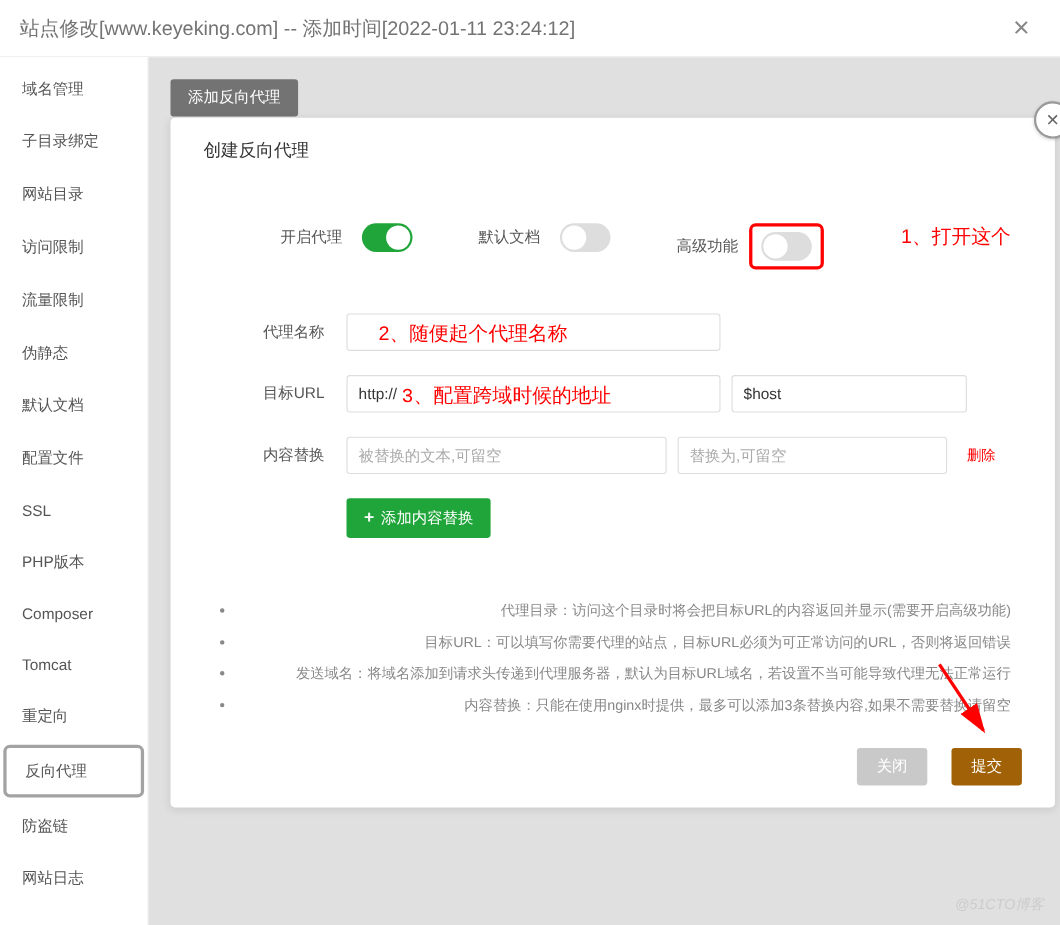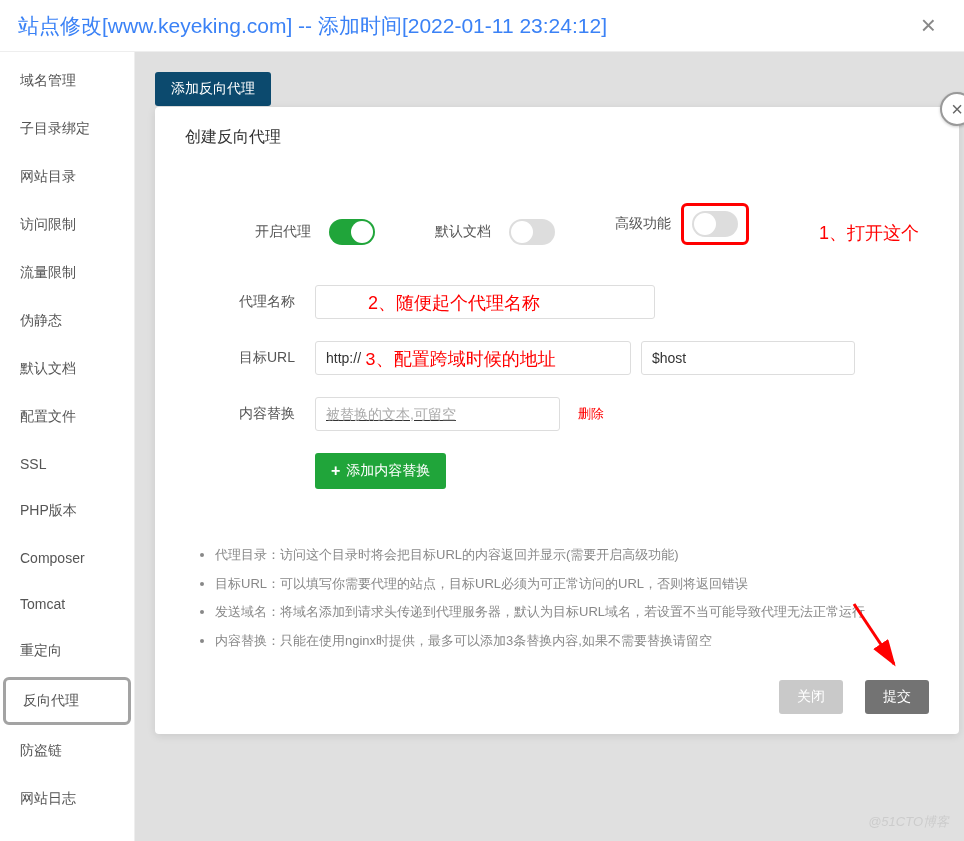--- a/index.html
+++ b/index.html
@@ -1,41 +1,41 @@
 <!DOCTYPE html>
 <html><head>
   <meta charset="utf-8">
   <style>
     * { box-sizing: border-box; margin: 0; padding: 0; }
     body { font-family: "Microsoft YaHei", Arial, sans-serif; font-size: 14px; color: #333; background: #fff; width: 964px; height: 841px; overflow: hidden; position: relative; }
     
     .header { display: flex; align-items: center; justify-content: space-between; padding: 10px 18px; border-bottom: 1px solid #eee; background: #fff; }
-    .header-title { font-size: 21px; color: #3b82f6; }
+    .header-title { font-size: 18px; color: #737373; }
     .close-x { font-size: 26px; color: #888; cursor: pointer; padding: 0 10px; font-weight: 300; }
     
     .main-area { display: flex; height: calc(100% - 45px); }
     
     .sidebar { width: 135px; background: #fff; border-right: 1px solid #eee; overflow-y: auto; padding-top: 5px; }
     .sidebar-item { padding: 15px 20px; font-size: 14px; color: #555; cursor: pointer; }
     .sidebar-item.highlighted { border: 3px solid #a3a3a3; border-radius: 6px; margin: 2px 3px; padding: 12px 17px; }
     
     .content-backdrop { flex: 1; background: #e0e0e0; padding: 20px; position: relative; overflow: hidden; }
     
-    .add-proxy-btn { background: #0c4a6e; color: #fff; padding: 8px 16px; border: none; border-radius: 3px; cursor: pointer; font-size: 14px; }
+    .add-proxy-btn { background: #737373; color: #fff; padding: 8px 16px; border: none; border-radius: 3px; cursor: pointer; font-size: 14px; }
     
     .modal { position: absolute; top: 55px; left: 20px; right: 5px; background: #fff; border-radius: 4px; box-shadow: 0 2px 8px rgba(0,0,0,0.1); padding-bottom: 20px; }
     .modal-title { padding: 20px 30px 15px 30px; font-size: 16px; color: #333; }
     .modal-body { padding: 40px 40px 10px 40px; }
     
     .modal-close-circle { position: absolute; top: -15px; right: -15px; width: 34px; height: 34px; background: #fff; border: 2px solid #999; border-radius: 50%; display: flex; align-items: center; justify-content: center; font-size: 20px; color: #666; cursor: pointer; box-shadow: 0 1px 3px rgba(0,0,0,0.2); }
     
     .form-row { display: flex; align-items: center; margin-bottom: 22px; }
     .form-label { width: 100px; text-align: right; margin-right: 20px; color: #555; font-size: 14px; }
     
-    .toggle-row { display: flex; align-items: flex-end; gap: 60px; margin-bottom: 40px; padding-left: 60px; }
+    .toggle-row { display: flex; align-items: flex-start; gap: 60px; margin-bottom: 40px; padding-left: 60px; }
     .toggle-group { display: flex; align-items: center; gap: 18px; }
     .toggle-label { color: #555; font-size: 14px; }
     
     .toggle { width: 46px; height: 26px; border-radius: 13px; position: relative; cursor: pointer; }
     .toggle.on { background: #20a53a; }
     .toggle.off { background: #ddd; }
     .toggle-knob { position: absolute; width: 22px; height: 22px; background: #fff; border-radius: 50%; top: 2px; }
     .toggle.on .toggle-knob { right: 2px; }
     .toggle.off .toggle-knob { left: 2px; }
     
@@ -45,25 +45,25 @@
     .text-input::placeholder { color: #aaa; }
     
     .annotation { color: #ff0000; font-size: 18px; margin-left: 20px; white-space: nowrap; }
     .annotation-inline { color: #ff0000; font-size: 18px; position: absolute; pointer-events: none; }
     
     .delete-link { color: #ff0000; font-size: 13px; margin-left: 18px; cursor: pointer; }
     
     .add-replace-btn { background: #20a53a; color: #fff; padding: 9px 16px; border: none; border-radius: 3px; cursor: pointer; font-size: 14px; display: flex; align-items: center; gap: 6px; }
     .plus-icon { font-size: 16px; font-weight: bold; }
     
-    .help-list { color: #888; font-size: 13px; padding: 20px 40px 10px 40px; line-height: 2.2; list-style: disc; margin-left: 20px; }
+    .help-list { color: #888; font-size: 13px; padding: 20px 40px 10px 40px; line-height: 2.2; list-style: disc; margin-left: 20px; text-align: right; }
     
     .modal-footer { display: flex; justify-content: flex-end; gap: 22px; padding: 15px 30px 0 30px; }
     .btn-cancel { background: #c9c9c9; color: #fff; padding: 8px 18px; border: none; border-radius: 3px; cursor: pointer; font-size: 14px; }
-    .btn-submit { background: #737373; color: #fff; padding: 8px 18px; border: none; border-radius: 3px; cursor: pointer; font-size: 14px; }
+    .btn-submit { background: #a16207; color: #fff; padding: 8px 18px; border: none; border-radius: 3px; cursor: pointer; font-size: 14px; }
     
     .watermark { position: absolute; bottom: 10px; right: 15px; color: #ccc; font-size: 13px; font-style: italic; }
     
     .arrow-annotation { position: absolute; pointer-events: none; }
   </style>
 </head>
 <body>
 
 <div class="header">
   <span class="header-title">站点修改[www.keyeking.com] -- 添加时间[2022-01-11 23:24:12]</span>
@@ -120,33 +120,34 @@
                   <div class="toggle-knob"></div>
                 </div>
             </div>
           </div>
           <span class="annotation" style="margin-left:10px;">1、打开这个</span>
         </div>
 
         <div class="form-row" style="position:relative;margin-top:17px;">
           <span class="form-label">代理名称</span>
           <input class="text-input" style="width: 340px;">
-          <span class="annotation-inline" style="left:173px; top:6px;">2、随便起个代理名称</span>
+          <span class="annotation-inline" style="left:149px; top:6px;">2、随便起个代理名称</span>
         </div>
 
         <div class="form-row" style="position:relative;">
           <span class="form-label">目标URL</span>
-          <input class="text-input" style="width: 316px;" value="http://">
+          <input class="text-input" style="width: 340px;" value="http://">
           <span class="annotation-inline" style="left:170px; top:6px;font-family:Liberation Mono, monospace;">3、配置跨域时候的地址</span>
           <input class="text-input" style="width: 214px; margin-left: 10px;" value="$host">
         </div>
 
         <div class="form-row">
           <span class="form-label">内容替换</span>
-          <input class="text-input" style="width: 245px; text-decoration: underline;" placeholder="被替换的文本,可留空">
+          <input class="text-input" style="width: 291px;" placeholder="被替换的文本,可留空">
+          <input class="text-input" style="width: 245px; margin-left: 10px;" placeholder="替换为,可留空">
           <span class="delete-link">删除</span>
         </div>
 
         <div class="form-row">
           <span class="form-label"></span>
           <button class="add-replace-btn">
             <span class="plus-icon">+</span>
             <span>添加内容替换</span>
           </button>
         </div>

